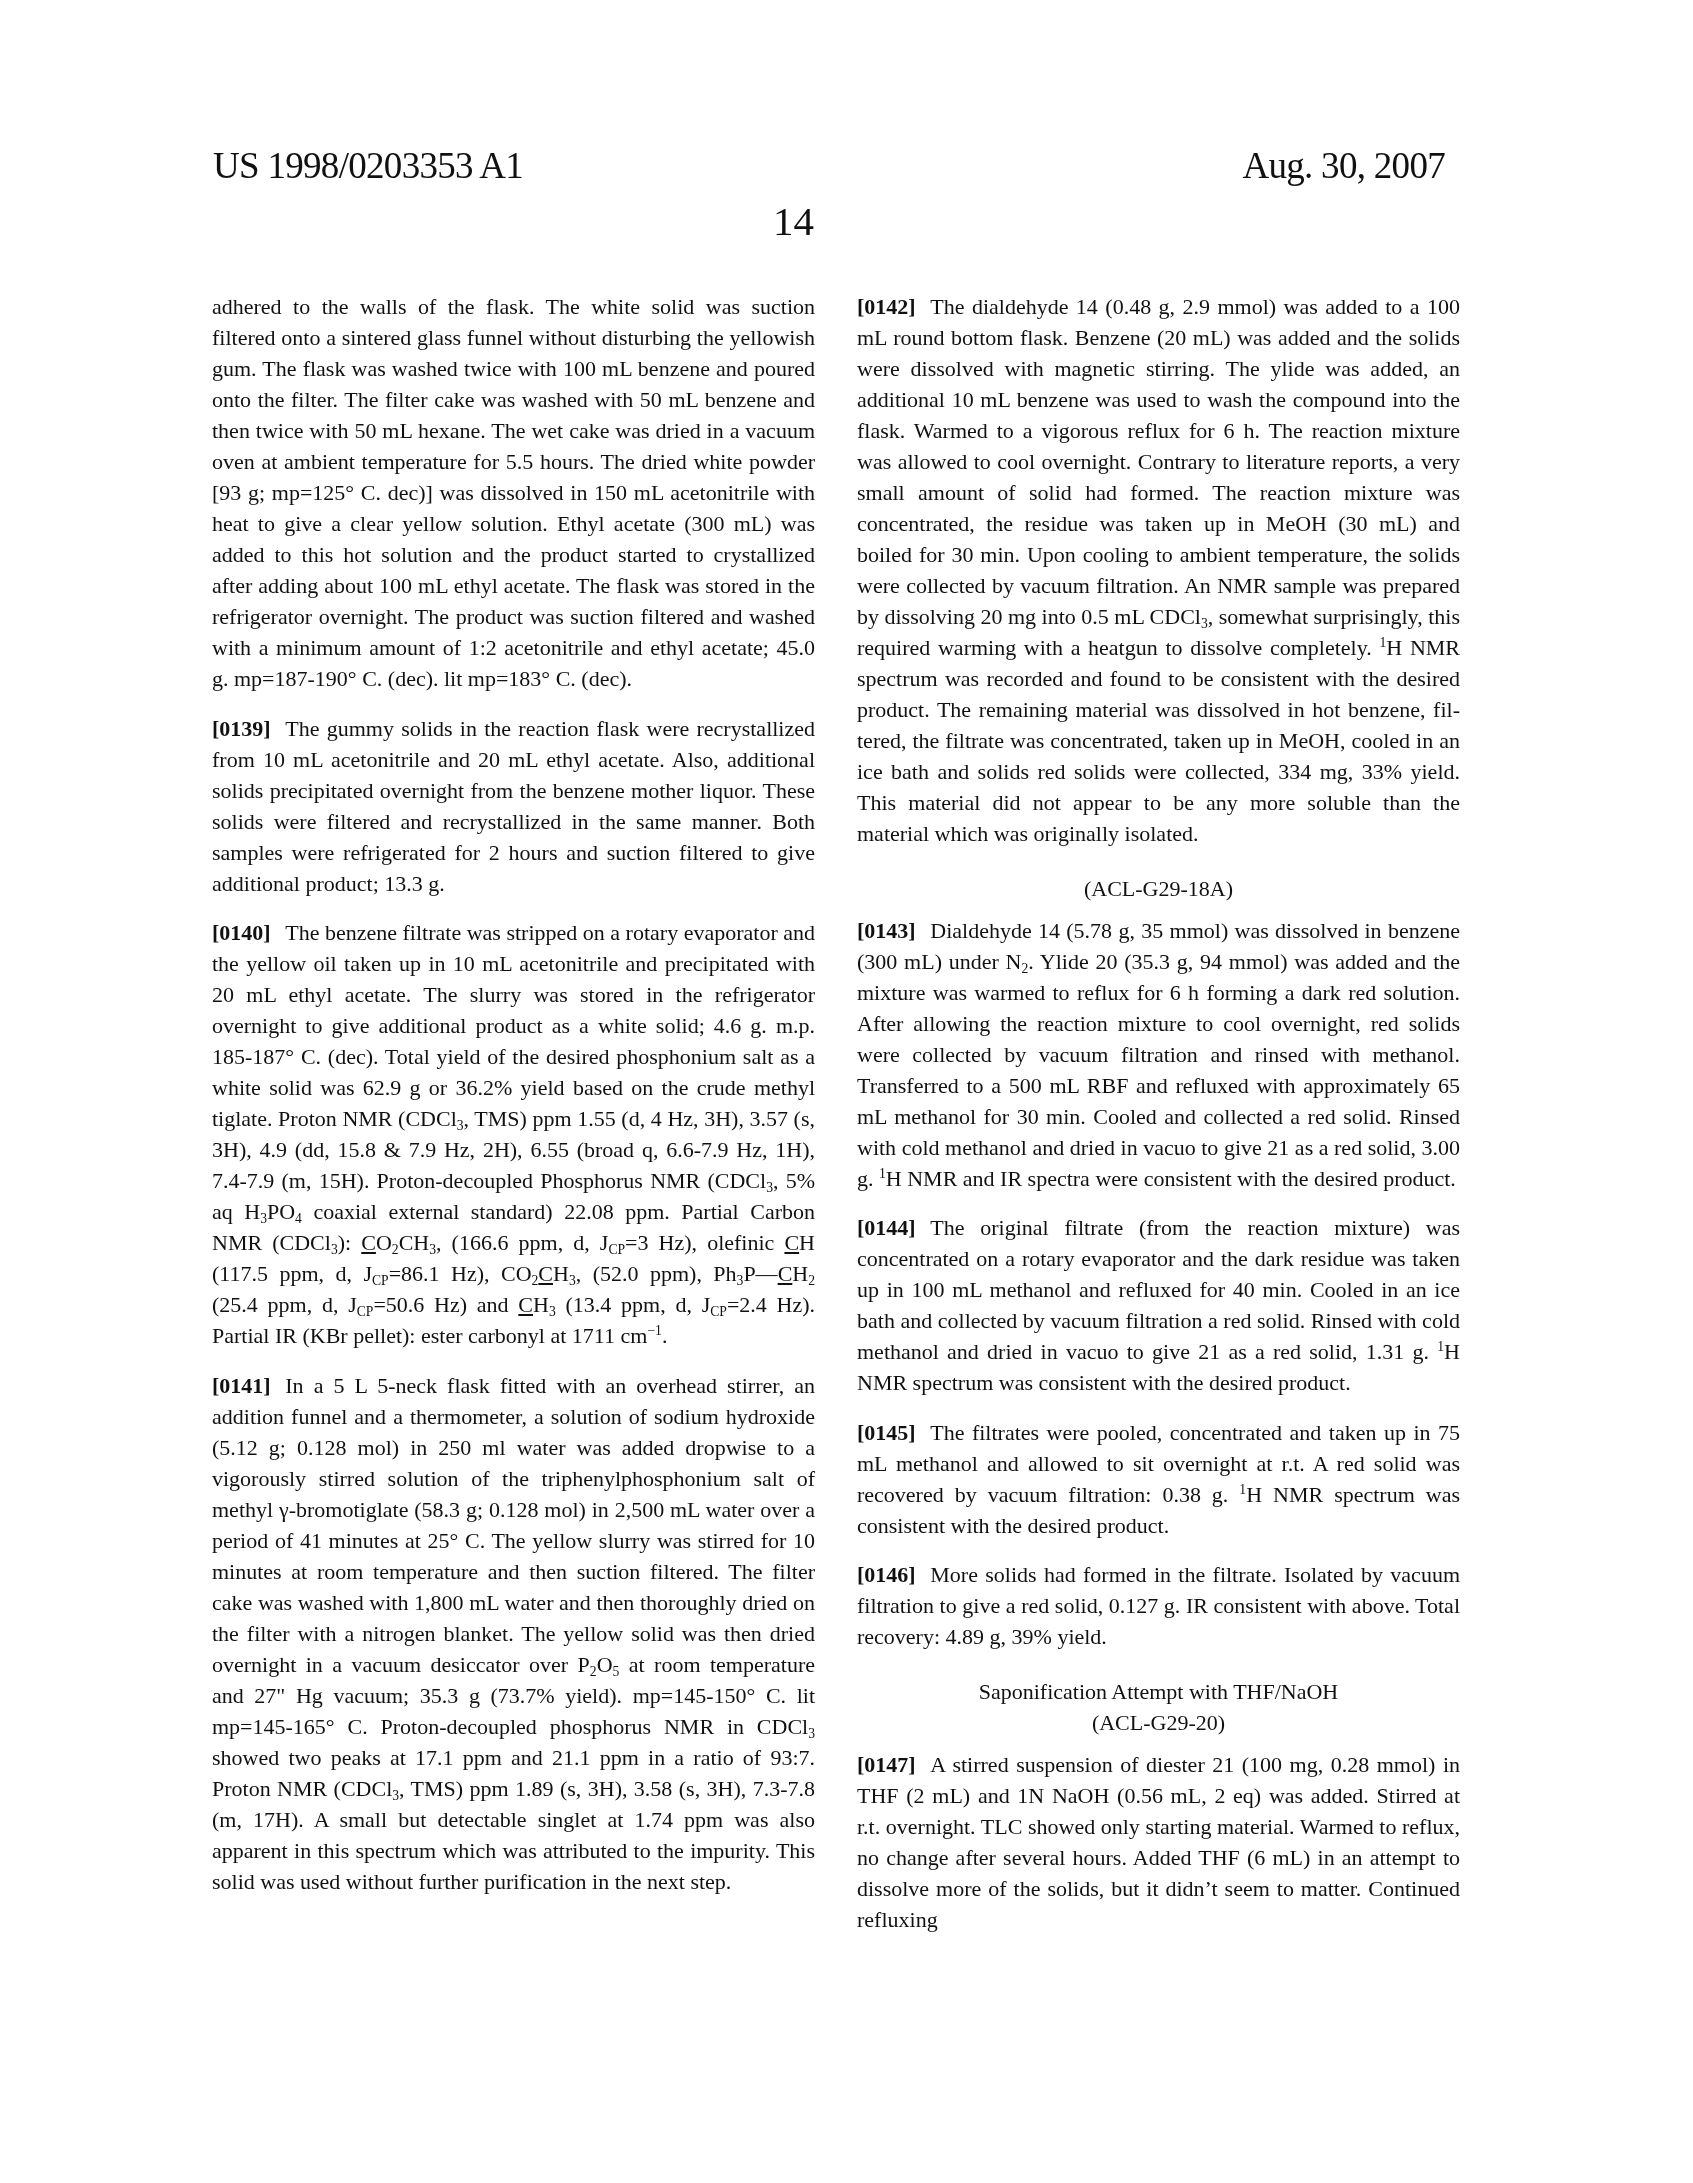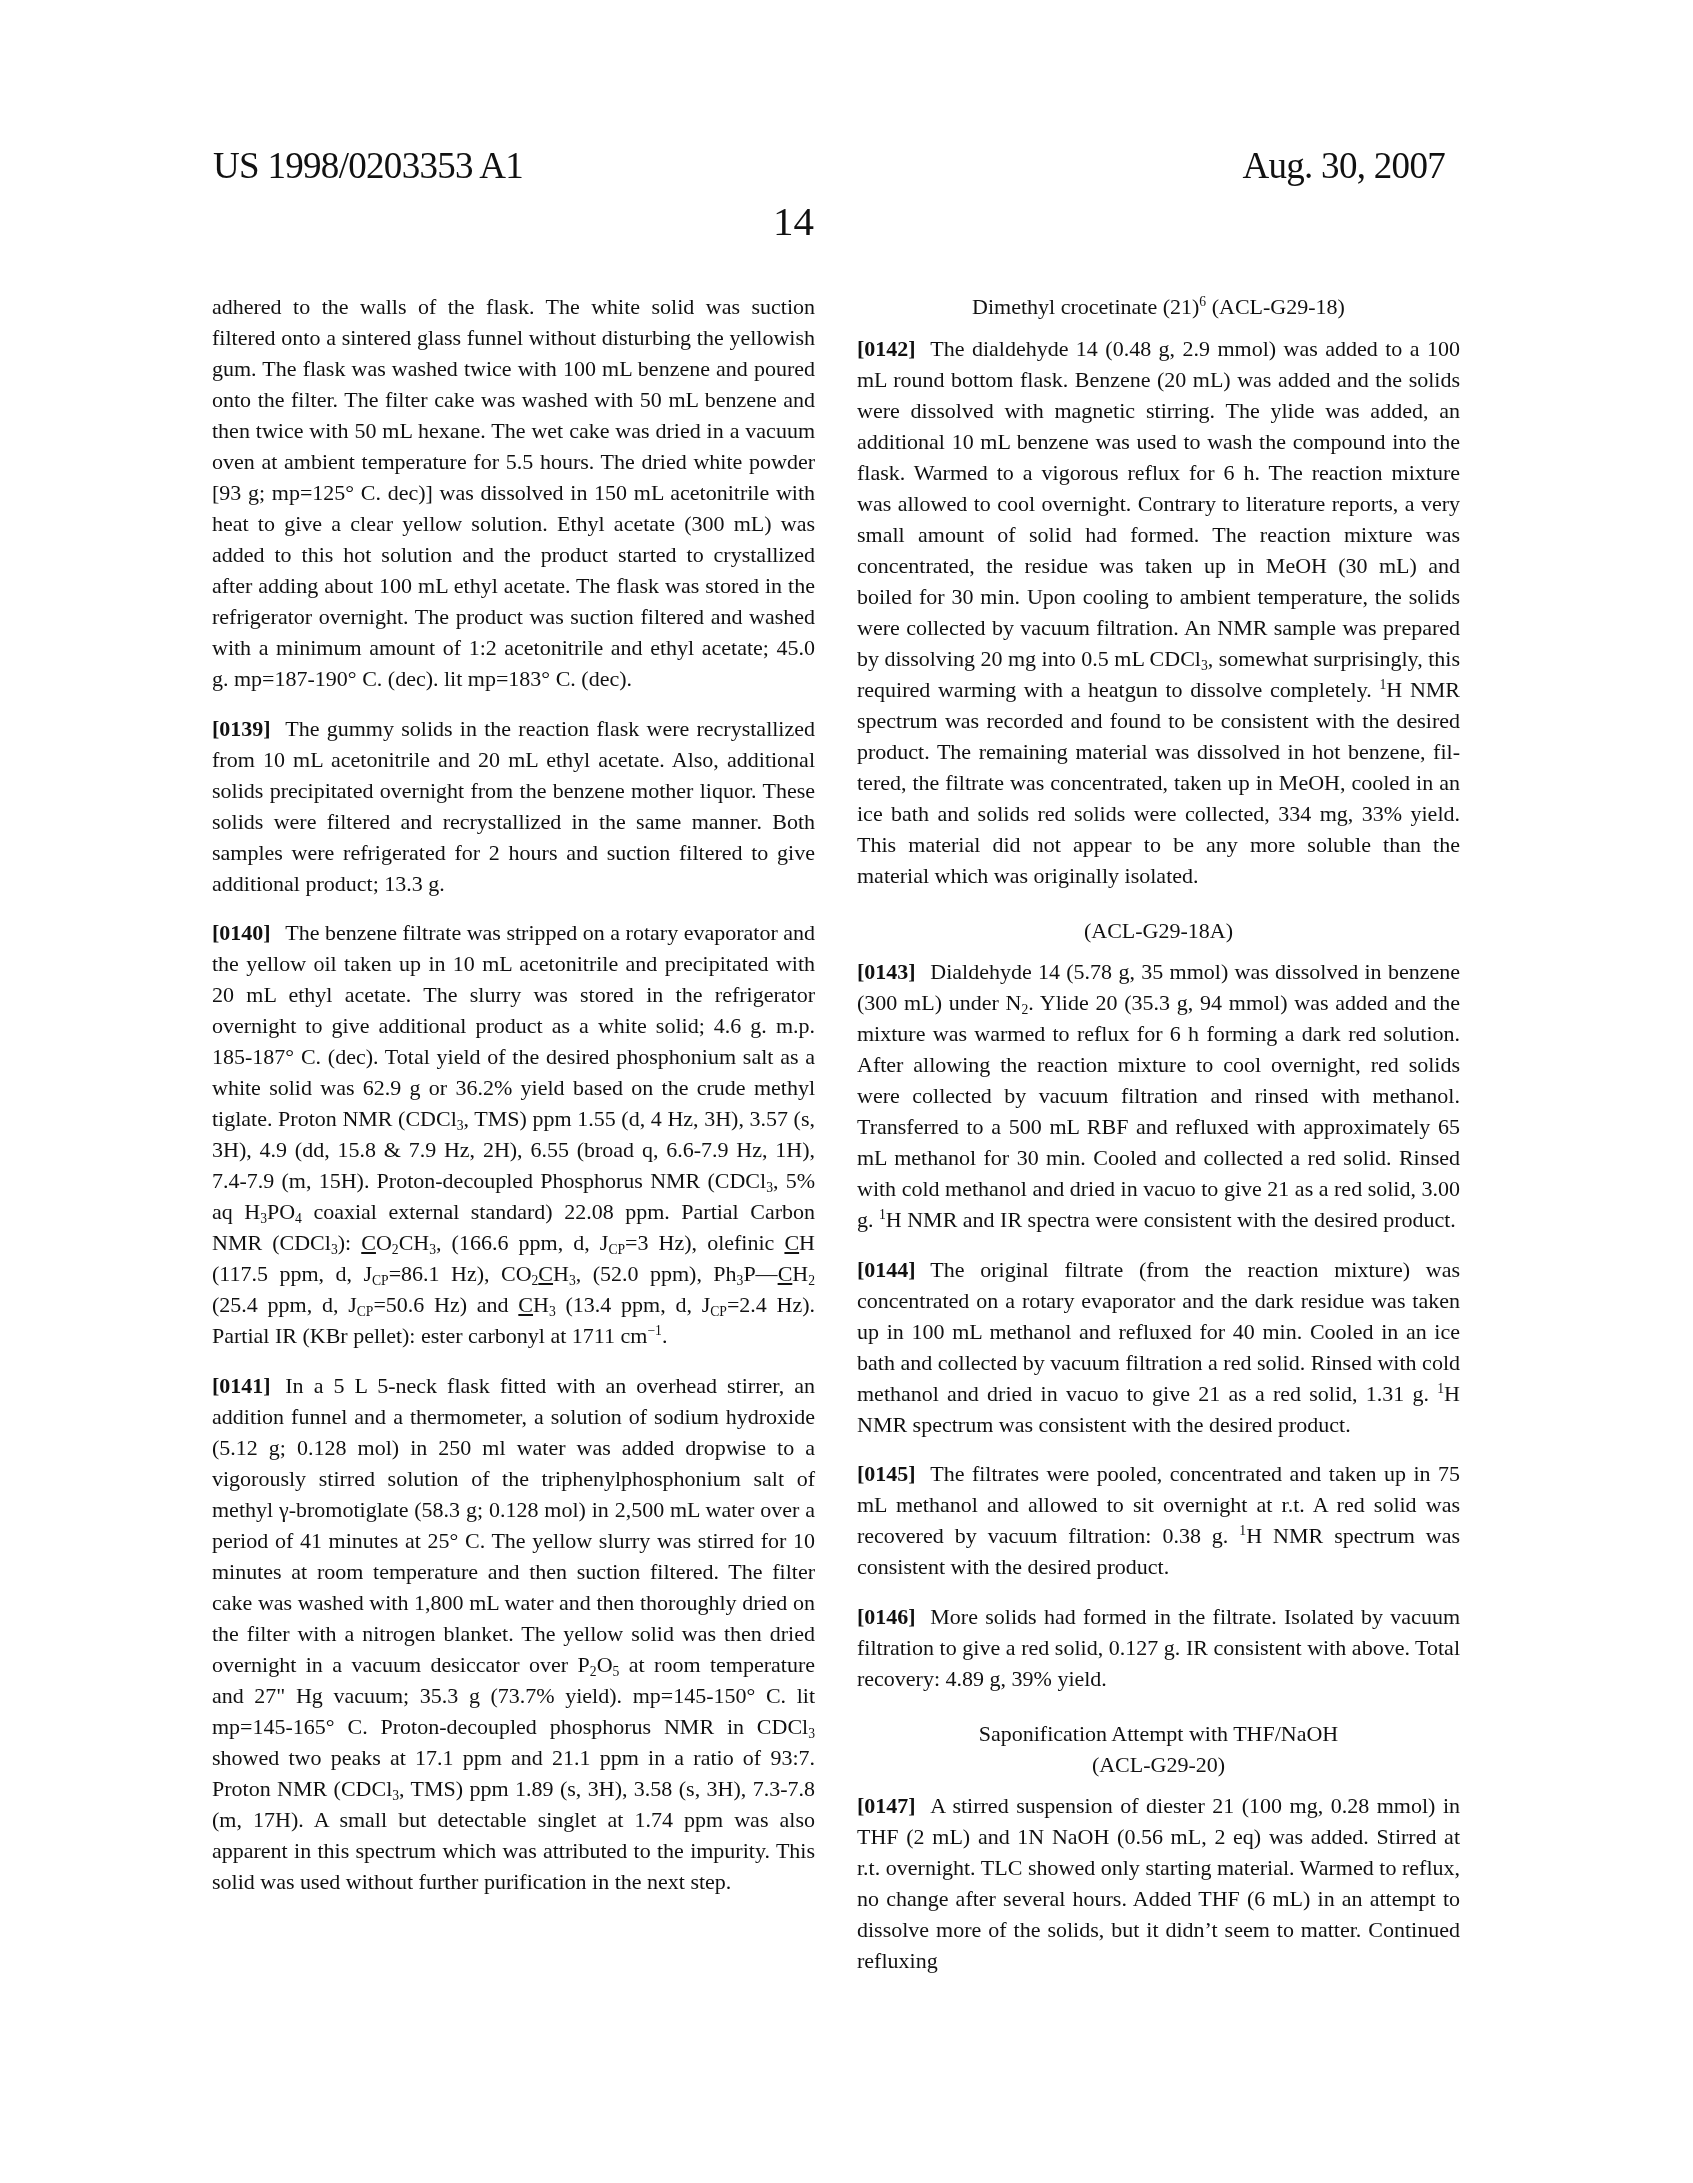--- a/index.html
+++ b/index.html
@@ -29,21 +29,20 @@
 <div class="hdr-right">Aug. 30, 2007</div>
 <div class="hdr-page">14</div>
 
 <div class="col left">
     <div class="para"><span>adhered to the walls of the flask. The white solid was suction filtered onto a sintered glass funnel without disturbing the yellowish gum. The flask was washed twice with 100 mL benzene and poured onto the filter. The filter cake was washed with 50 mL benzene and then twice with 50 mL hexane. The wet cake was dried in a vacuum oven at ambient temperature for 5.5 hours. The dried white powder [93 g; mp=125° C. dec)] was dissolved in 150 mL acetonitrile with heat to give a clear yellow solution. Ethyl acetate (300 mL) was added to this hot solution and the product started to crystallized after adding about 100 mL ethyl acetate. The flask was stored in the refrigerator overnight. The product was suction filtered and washed with a minimum amount of 1:2 acetonitrile and ethyl acetate; 45.0 g. mp=187-190° C. (dec). lit mp=183° C. (dec).</span></div>
     <div class="para"><span class="num">[0139]</span><span>The gummy solids in the reaction flask were recrystallized from 10 mL acetonitrile and 20 mL ethyl acetate. Also, additional solids precipitated overnight from the benzene mother liquor. These solids were filtered and recrystallized in the same manner. Both samples were refrig­erated for 2 hours and suction filtered to give additional product; 13.3 g.</span></div>
     <div class="para"><span class="num">[0140]</span><span>The benzene filtrate was stripped on a rotary evaporator and the yellow oil taken up in 10 mL acetonitrile and precipitated with 20 mL ethyl acetate. The slurry was stored in the refrigerator overnight to give additional product as a white solid; 4.6 g. m.p. 185-187° C. (dec). Total yield of the desired phosphonium salt as a white solid was 62.9 g or 36.2% yield based on the crude methyl tiglate. Proton NMR (CDCl</span><sub>3</sub><span>, TMS) ppm 1.55 (d, 4 Hz, 3H), 3.57 (s, 3H), 4.9 (dd, 15.8 &amp; 7.9 Hz, 2H), 6.55 (broad q, 6.6-7.9 Hz, 1H), 7.4-7.9 (m, 15H). Proton-decoupled Phosphorus NMR (CDCl</span><sub>3</sub><span>, 5% aq H</span><sub>3</sub><span>PO</span><sub>4</sub><span> coaxial external standard) 22.08 ppm. Partial Carbon NMR (CDCl</span><sub>3</sub><span>): </span><span class="u">C</span><span>O</span><sub>2</sub><span>CH</span><sub>3</sub><span>, (166.6 ppm, d, J</span><sub>CP</sub><span>=3 Hz), olefinic </span><span class="u">C</span><span>H (117.5 ppm, d, J</span><sub>CP</sub><span>=86.1 Hz), CO</span><sub>2</sub><span class="u">C</span><span>H</span><sub>3</sub><span>, (52.0 ppm), Ph</span><sub>3</sub><span>P—</span><span class="u">C</span><span>H</span><sub>2</sub><span> (25.4 ppm, d, J</span><sub>CP</sub><span>=50.6 Hz) and </span><span class="u">C</span><span>H</span><sub>3</sub><span> (13.4 ppm, d, J</span><sub>CP</sub><span>=2.4 Hz). Partial IR (KBr pellet): ester carbonyl at 1711 cm</span><sup>−1</sup><span>.</span></div>
     <div class="para"><span class="num">[0141]</span><span>In a 5 L 5-neck flask fitted with an overhead stirrer, an addition funnel and a thermometer, a solution of sodium hydroxide (5.12 g; 0.128 mol) in 250 ml water was added dropwise to a vigorously stirred solution of the triph­enylphosphonium salt of methyl γ-bromotiglate (58.3 g; 0.128 mol) in 2,500 mL water over a period of 41 minutes at 25° C. The yellow slurry was stirred for 10 minutes at room temperature and then suction filtered. The filter cake was washed with 1,800 mL water and then thoroughly dried on the filter with a nitrogen blanket. The yellow solid was then dried overnight in a vacuum desiccator over P</span><sub>2</sub><span>O</span><sub>5</sub><span> at room temperature and 27" Hg vacuum; 35.3 g (73.7% yield). mp=145-150° C. lit mp=145-165° C. Proton-decoupled phosphorus NMR in CDCl</span><sub>3</sub><span> showed two peaks at 17.1 ppm and 21.1 ppm in a ratio of 93:7. Proton NMR (CDCl</span><sub>3</sub><span>, TMS) ppm 1.89 (s, 3H), 3.58 (s, 3H), 7.3-7.8 (m, 17H). A small but detectable singlet at 1.74 ppm was also apparent in this spectrum which was attributed to the impurity. This solid was used without further purification in the next step.</span></div>
   </div>
 <div class="col right">
-    <div class="heading"><span>Dimethyl crocetinate (21)</span><sup>6</sup><span> (ACL-G29-18)</span></div>
     <div class="para"><span class="num">[0142]</span><span>The dialdehyde 14 (0.48 g, 2.9 mmol) was added to a 100 mL round bottom flask. Benzene (20 mL) was added and the solids were dissolved with magnetic stirring. The ylide was added, an additional 10 mL benzene was used to wash the compound into the flask. Warmed to a vigorous reflux for 6 h. The reaction mixture was allowed to cool overnight. Contrary to literature reports, a very small amount of solid had formed. The reaction mixture was concentrated, the residue was taken up in MeOH (30 mL) and boiled for 30 min. Upon cooling to ambient temperature, the solids were collected by vacuum filtration. An NMR sample was prepared by dissolving 20 mg into 0.5 mL CDCl</span><sub>3</sub><span>, somewhat surprisingly, this required warming with a heatgun to dissolve completely. </span><sup>1</sup><span>H NMR spectrum was recorded and found to be consistent with the desired product. The remaining material was dissolved in hot benzene, fil­tered, the filtrate was concentrated, taken up in MeOH, cooled in an ice bath and solids red solids were collected, 334 mg, 33% yield. This material did not appear to be any more soluble than the material which was originally iso­lated.</span></div>
     <div class="heading"><span>(ACL-G29-18A)</span></div>
     <div class="para"><span class="num">[0143]</span><span>Dialdehyde 14 (5.78 g, 35 mmol) was dissolved in benzene (300 mL) under N</span><sub>2</sub><span>. Ylide 20 (35.3 g, 94 mmol) was added and the mixture was warmed to reflux for 6 h forming a dark red solution. After allowing the reaction mixture to cool overnight, red solids were collected by vacuum filtra­tion and rinsed with methanol. Transferred to a 500 mL RBF and refluxed with approximately 65 mL methanol for 30 min. Cooled and collected a red solid. Rinsed with cold methanol and dried in vacuo to give 21 as a red solid, 3.00 g. </span><sup>1</sup><span>H NMR and IR spectra were consistent with the desired product.</span></div>
     <div class="para"><span class="num">[0144]</span><span>The original filtrate (from the reaction mixture) was concentrated on a rotary evaporator and the dark residue was taken up in 100 mL methanol and refluxed for 40 min. Cooled in an ice bath and collected by vacuum filtration a red solid. Rinsed with cold methanol and dried in vacuo to give 21 as a red solid, 1.31 g. </span><sup>1</sup><span>H NMR spectrum was consistent with the desired product.</span></div>
     <div class="para"><span class="num">[0145]</span><span>The filtrates were pooled, concentrated and taken up in 75 mL methanol and allowed to sit overnight at r.t. A red solid was recovered by vacuum filtration: 0.38 g. </span><sup>1</sup><span>H NMR spectrum was consistent with the desired product.</span></div>
     <div class="para"><span class="num">[0146]</span><span>More solids had formed in the filtrate. Isolated by vacuum filtration to give a red solid, 0.127 g. IR consistent with above. Total recovery: 4.89 g, 39% yield.</span></div>
     <div class="heading"><span>Saponification Attempt with THF/NaOH</span><br><span>(ACL-G29-20)</span></div>
     <div class="para"><span class="num">[0147]</span><span>A stirred suspension of diester 21 (100 mg, 0.28 mmol) in THF (2 mL) and 1N NaOH (0.56 mL, 2 eq) was added. Stirred at r.t. overnight. TLC showed only starting material. Warmed to reflux, no change after several hours. Added THF (6 mL) in an attempt to dissolve more of the solids, but it didn’t seem to matter. Continued refluxing</span></div>
   </div>
 

